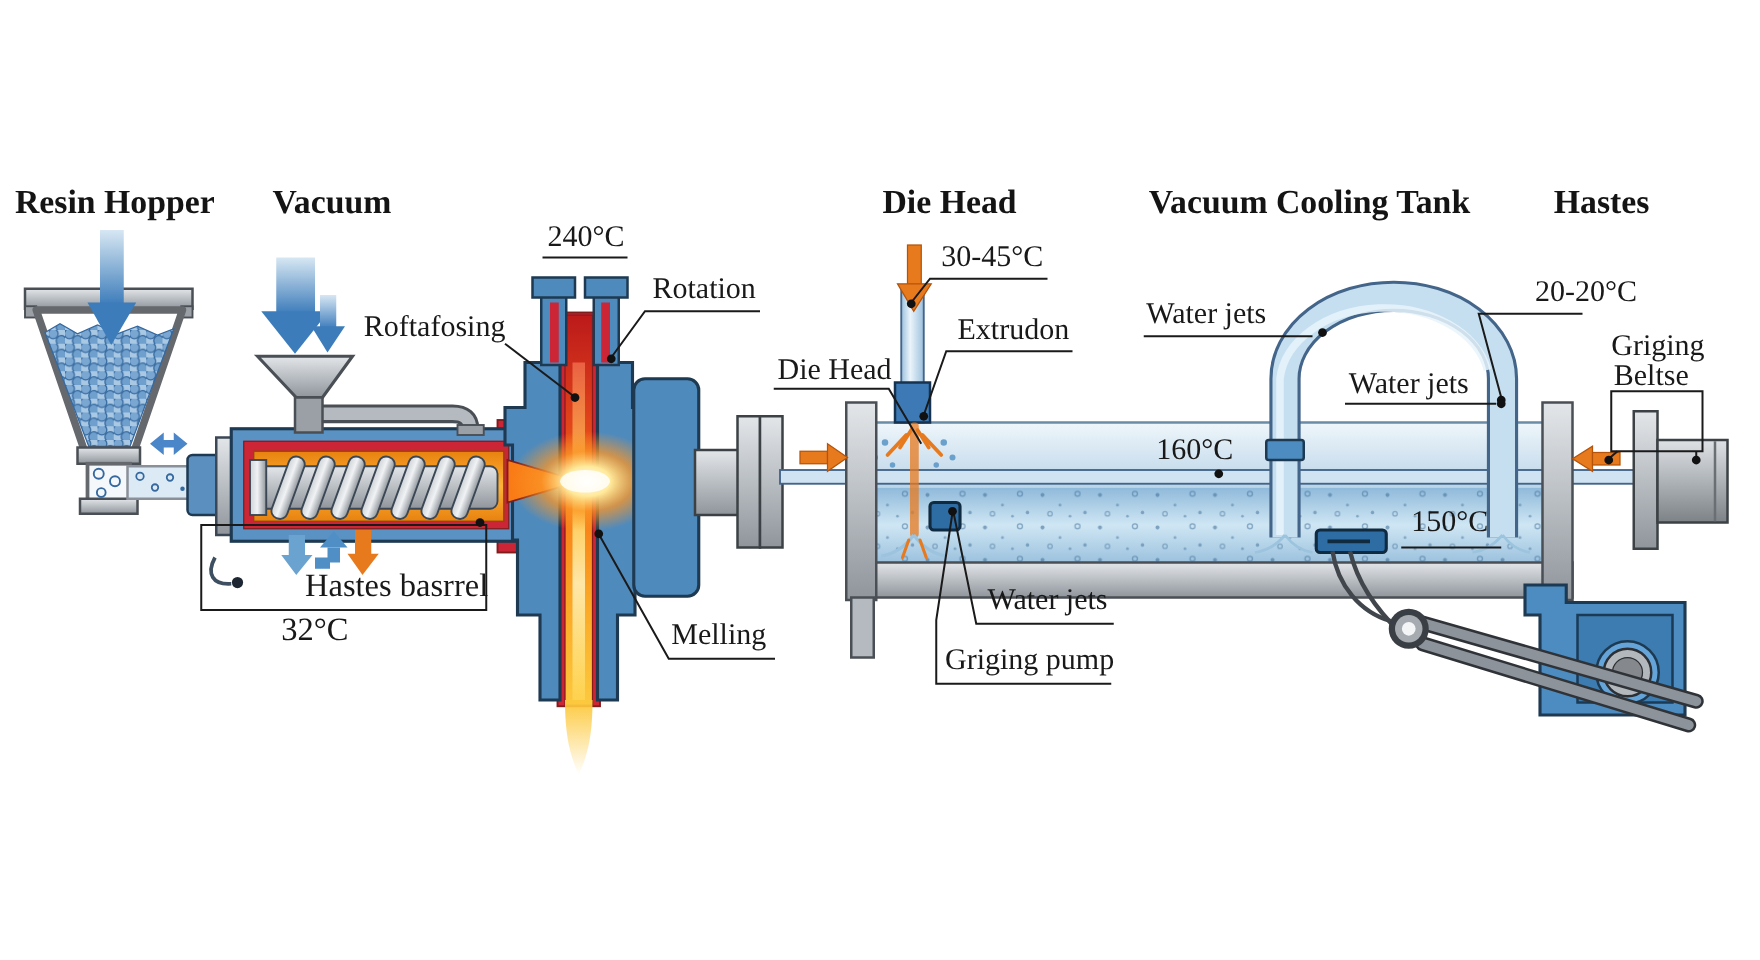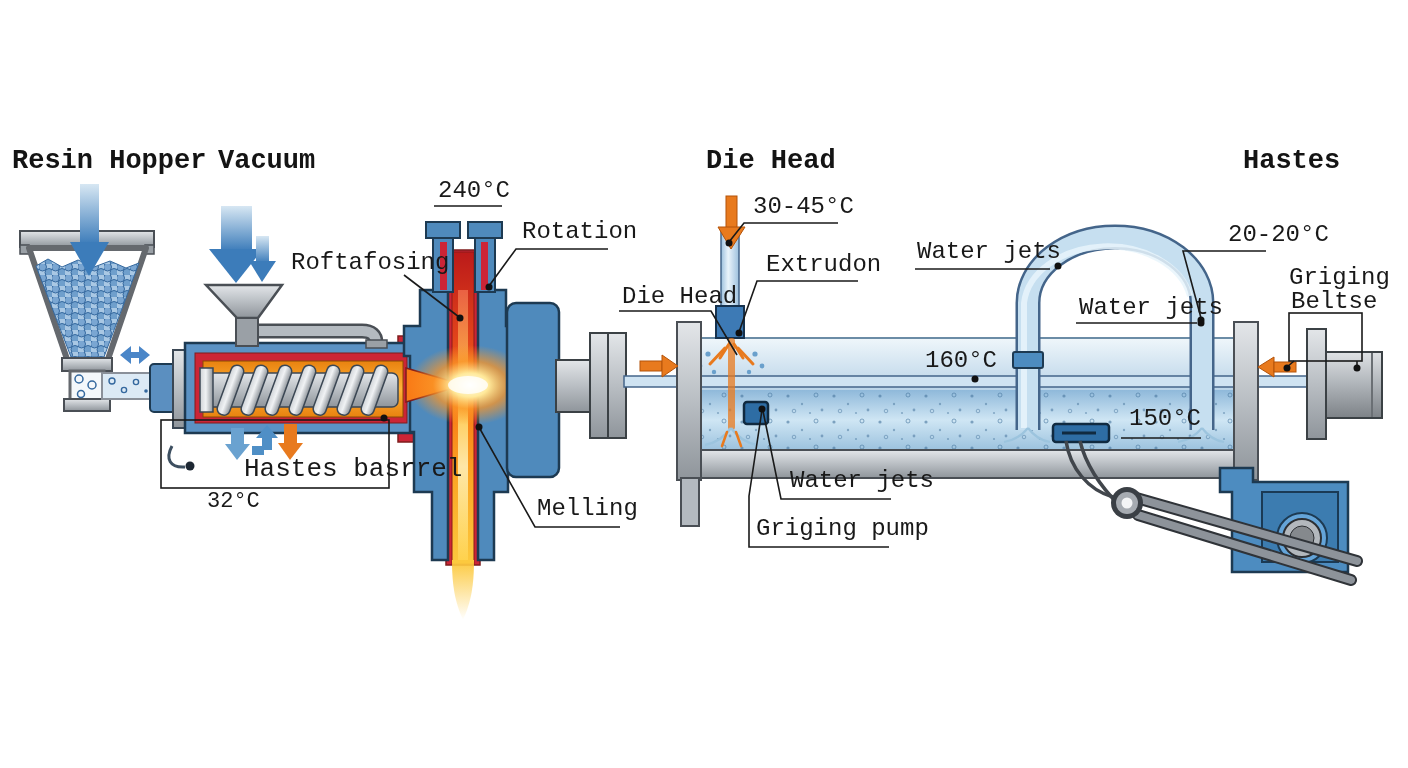--- a/index.html
+++ b/index.html
@@ -1,17 +1,17 @@
 <!DOCTYPE html>
 <html><head>
 <meta charset="utf-8">
 <style>
   html,body{margin:0;padding:0;background:#fff;}
   #stage{position:relative;width:1408px;height:768px;background:#fff;overflow:hidden;
-         font-family:Liberation Mono, monospace;}
+         font-family:Liberation Serif, serif;}
   #gfx{position:absolute;left:0;top:0;z-index:1;}
   .ttl{position:absolute;z-index:2;font-size:27px;font-weight:600;color:#141414;white-space:nowrap;}
   .lbl{position:absolute;z-index:2;font-size:24px;font-weight:400;color:#191919;white-space:nowrap;}
 </style>
 </head>
 <body>
 
 <div id="stage">
 
 <svg id="gfx" width="1408" height="768" viewBox="0 0 1408 768">
@@ -316,33 +316,34 @@
     <circle cx="762" cy="409" r="3.5"></circle>
         <circle cx="1287" cy="368" r="3.5"></circle>
     <circle cx="1357" cy="368" r="3.5"></circle>
         <circle cx="190" cy="466" r="4.5" fill="#1d2733"></circle>
   </g>
 </svg>
 
   <div class="ttl" style="left:12px;top:146px">Resin Hopper</div>
   <div class="ttl" style="left:218px;top:146px">Vacuum</div>
   <div class="ttl" style="left:706px;top:146px">Die Head</div>
+  <div class="ttl" style="left:919px;top:146px">Vacuum Cooling Tank</div>
   <div class="ttl" style="left:1243px;top:146px">Hastes</div>
 
   <div class="lbl" style="left:438px;top:177px">240°C</div>
   <div class="lbl" style="left:522px;top:218px">Rotation</div>
   <div class="lbl" style="left:291px;top:249px">Roftafosing</div>
   <div class="lbl" style="left:753px;top:193px">30-45°C</div>
   <div class="lbl" style="left:766px;top:251px">Extrudon</div>
   <div class="lbl" style="left:622px;top:283px">Die Head</div>
   <div class="lbl" style="left:917px;top:238px">Water jets</div>
   <div class="lbl" style="left:1228px;top:221px">20-20°C</div>
   <div class="lbl" style="left:1079px;top:294px">Water jets</div>
   <div class="lbl" style="left:925px;top:347px">160°C</div>
   <div class="lbl" style="left:1129px;top:405px">150°C</div>
   <div class="lbl" style="left:244px;top:454px;font-size:26px">Hastes basrrel</div>
-  <div class="lbl" style="left:207px;top:489px;font-size:22px">32°C</div>
+  <div class="lbl" style="left:225px;top:489px;font-size:26px">32°C</div>
   <div class="lbl" style="left:537px;top:495px">Melling</div>
   <div class="lbl" style="left:790px;top:467px">Water jets</div>
   <div class="lbl" style="left:756px;top:515px">Griging pump</div>
   <div class="lbl" style="left:1289px;top:264px">Griging</div>
   <div class="lbl" style="left:1291px;top:288px">Beltse</div>
 </div>
 
 </body></html>

